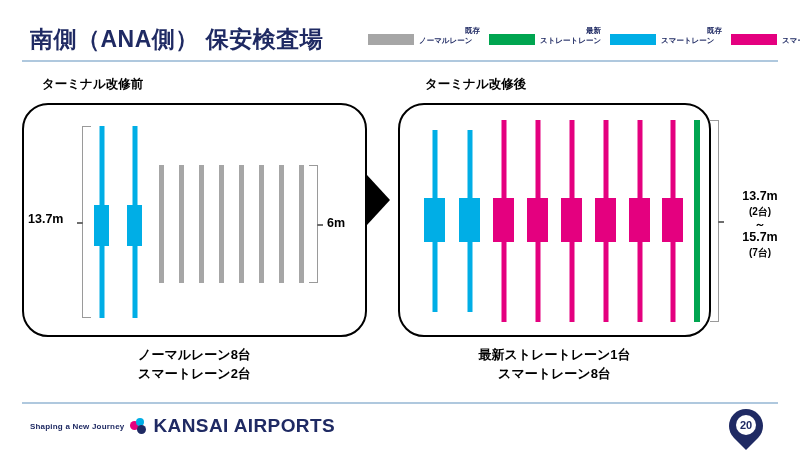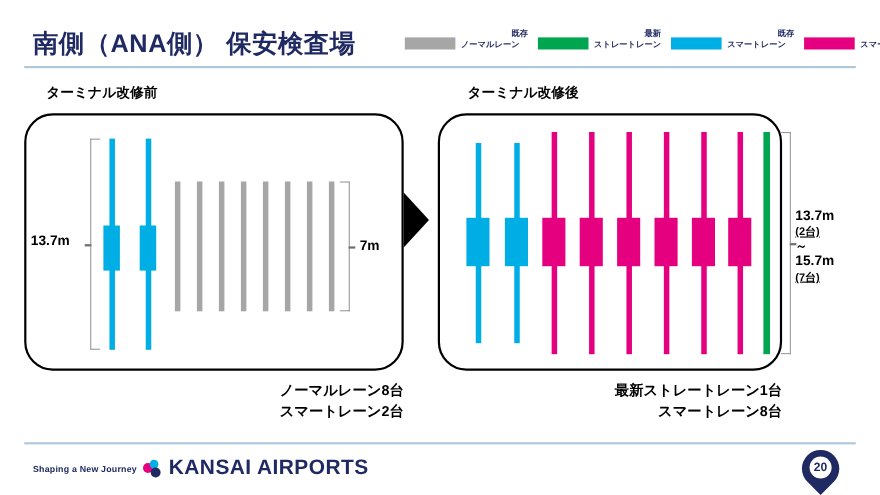--- a/index.html
+++ b/index.html
@@ -81,21 +81,21 @@
     border: 2.5px solid #000;
     border-radius: 26px;
     background: #fff;
     box-sizing: border-box;
   }
   #panel-left-box  { left: 22px;  top: 103px; width: 345px; height: 234px; }
   #panel-right-box { left: 398px; top: 103px; width: 313px; height: 234px; }
 
   .panel-caption {
     position: absolute;
-    text-align: right;
+    text-align: center;
     font-size: 13px;
     font-weight: bold;
     line-height: 19px;
     white-space: nowrap;
   }
   #panel-left-caption  { left: 22px;  top: 345px; width: 345px; }
   #panel-right-caption { left: 398px; top: 345px; width: 313px; }
 
   
   .lane {
@@ -132,27 +132,26 @@
     height: 1.5px;
     background: #6E6E6E;
     top: 50%;
   }
 
   .dim-label {
     position: absolute;
     font-size: 12.5px;
     font-weight: bold;
     white-space: nowrap;
-    text-align: left;
+    text-align: center;
     line-height: 15px;
   }
   .dim-label .sub {
     display: block;
     font-size: 10px;
-    text-decoration: underline;
   }
   .dim-label .tilde {
     display: block;
     font-size: 11px;
     line-height: 11px;
   }
 
   
   #flow-arrow {
     position: absolute;
@@ -303,21 +302,21 @@
 <div class="lane" style="left:299px; top:165px; width:5px; height:118px; background:#A6A6A6;"></div>
 
 <div class="bracket bracket-left" style="left:82px; top:126px; width:9px; height:192px;">
   <span class="bracket-tick" style="left:-6px;"></span>
 </div>
 <div class="dim-label" style="left:28px; top:212px;">13.7m</div>
 
 <div class="bracket bracket-right" style="left:309px; top:165px; width:9px; height:118px;">
   <span class="bracket-tick" style="right:-6px;"></span>
 </div>
-<div class="dim-label" style="left:327px; top:216px;">7m</div>
+<div class="dim-label" style="left:327px; top:216px;">6m</div>
 
 <div class="panel-caption" id="panel-left-caption">
   <div>ノーマルレーン8台</div>
   <div>スマートレーン2台</div>
 </div>
 
 <div id="flow-arrow"></div>
 
 <div class="panel-heading" id="panel-right-heading">ターミナル改修後</div>
 <div class="panel-box" id="panel-right-box"></div>

